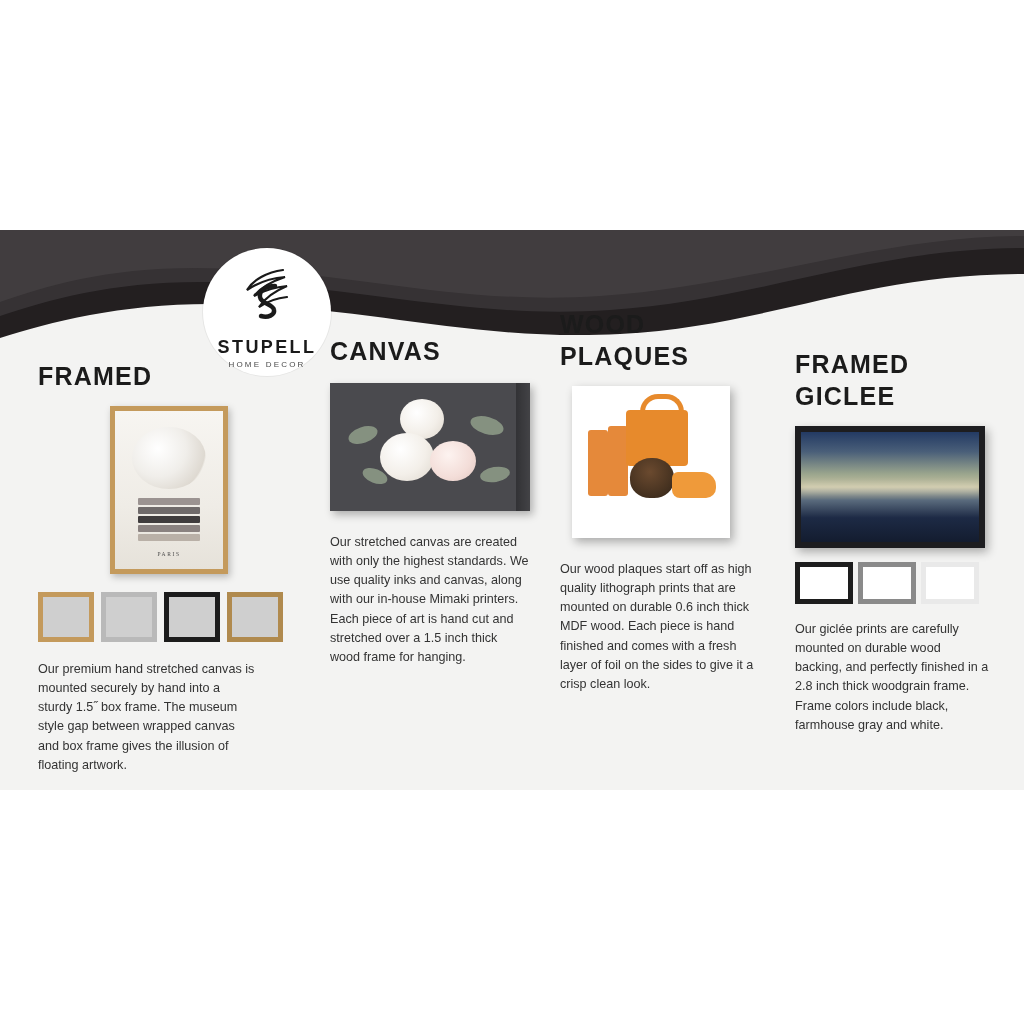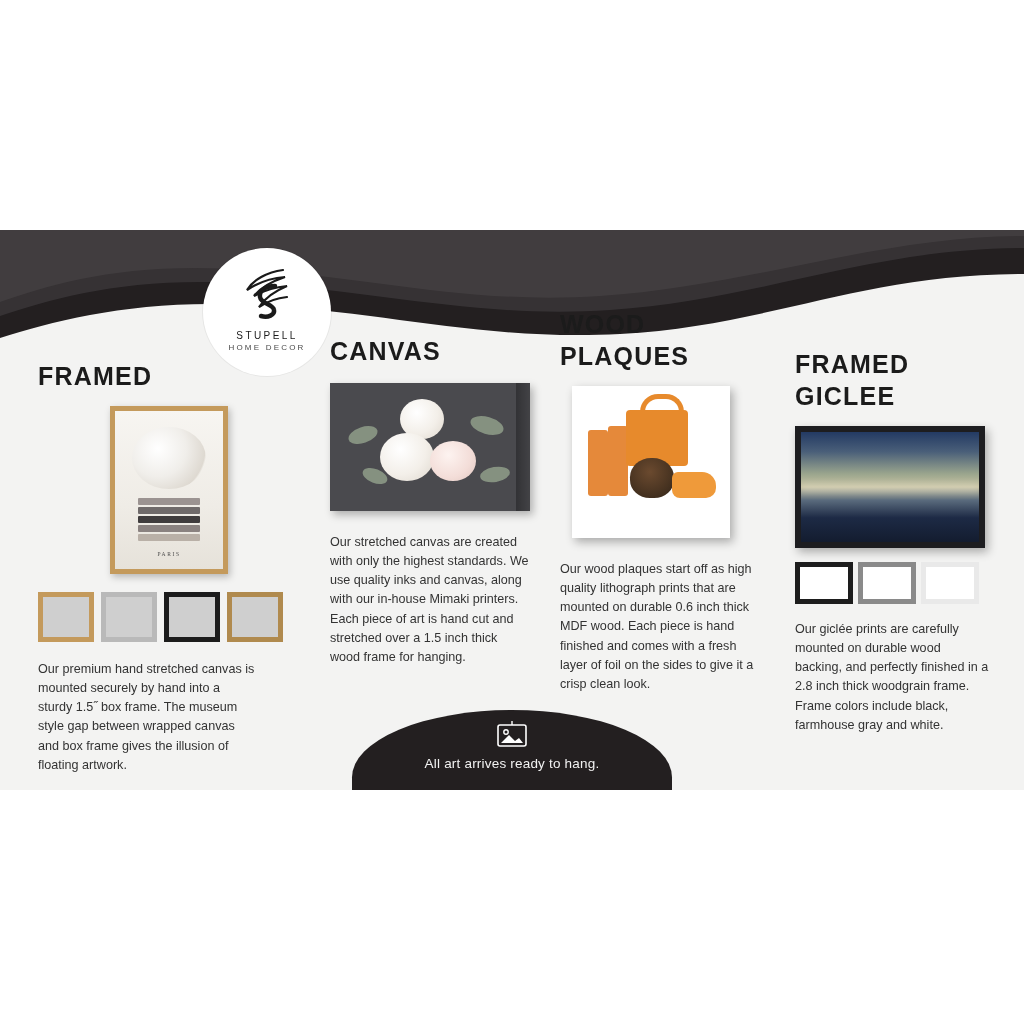--- a/index.html
+++ b/index.html
@@ -69,25 +69,25 @@
     border-radius: 50%;
     background: #ffffff;
     box-shadow: 0 0 0 1px rgba(0,0,0,0.05);
     text-align: center;
     z-index: 5;
   }
   .logo-badge .logo-mark {
     margin-top: 18px;
   }
   .logo-badge .logo-name {
-    font-weight: normal;
-    font-size: 10px;
+    font-weight: bold;
+    font-size: 18px;
     letter-spacing: 2.4px;
     color: #1a1a1a;
-    margin-top: 2px;
+    margin-top: 9px;
   }
   .logo-badge .logo-sub {
     font-size: 8px;
     letter-spacing: 2.2px;
     color: #4a4a4a;
     margin-top: 2px;
   }
 
   
   .col {
@@ -432,25 +432,14 @@
           <i></i>
         </div>
       <div class="fg-sw" style="background:#e9e9e9">
           <i></i>
         </div>
     </div>
 
     <div class="col-body">Our giclée prints are carefully mounted on durable wood backing, and perfectly finished in a 2.8 inch thick woodgrain frame. Frame colors include black, farmhouse gray and white.</div>
   </div>
 
-  <div class="bottom-arc">
-    <div class="arc-icon">
-      <svg width="34" height="28" viewBox="0 0 34 28" xmlns="http://www.w3.org/2000/svg">
-        <rect x="3" y="5" width="28" height="21" rx="2" fill="none" stroke="#ffffff" stroke-width="1.6"></rect>
-        <circle cx="11" cy="12" r="2.2" fill="none" stroke="#ffffff" stroke-width="1.4"></circle>
-        <path d="M6 23 L14 15 L20 21 L24 18 L28 23 Z" fill="#ffffff"></path>
-        <path d="M17 5 L17 1" stroke="#ffffff" stroke-width="1.4"></path>
-      </svg>
-    </div>
-    <div class="arc-text">All art arrives ready to hang.</div>
-  </div>
 
 </div>
 
 </body></html>

